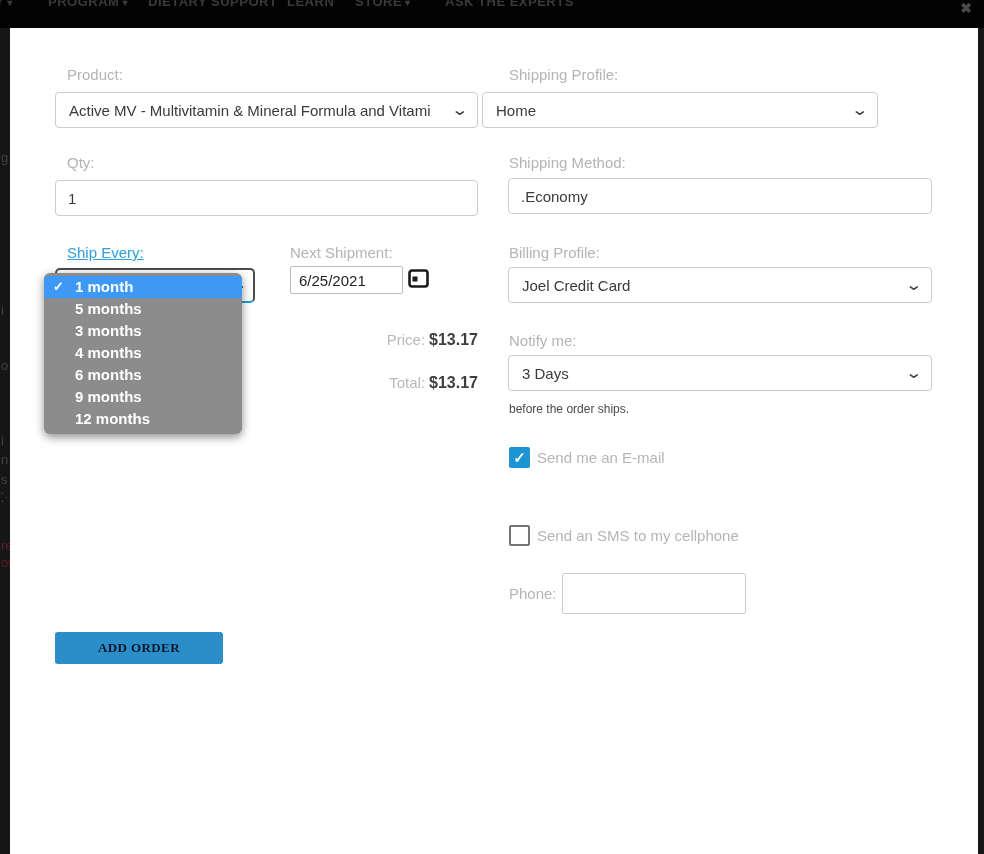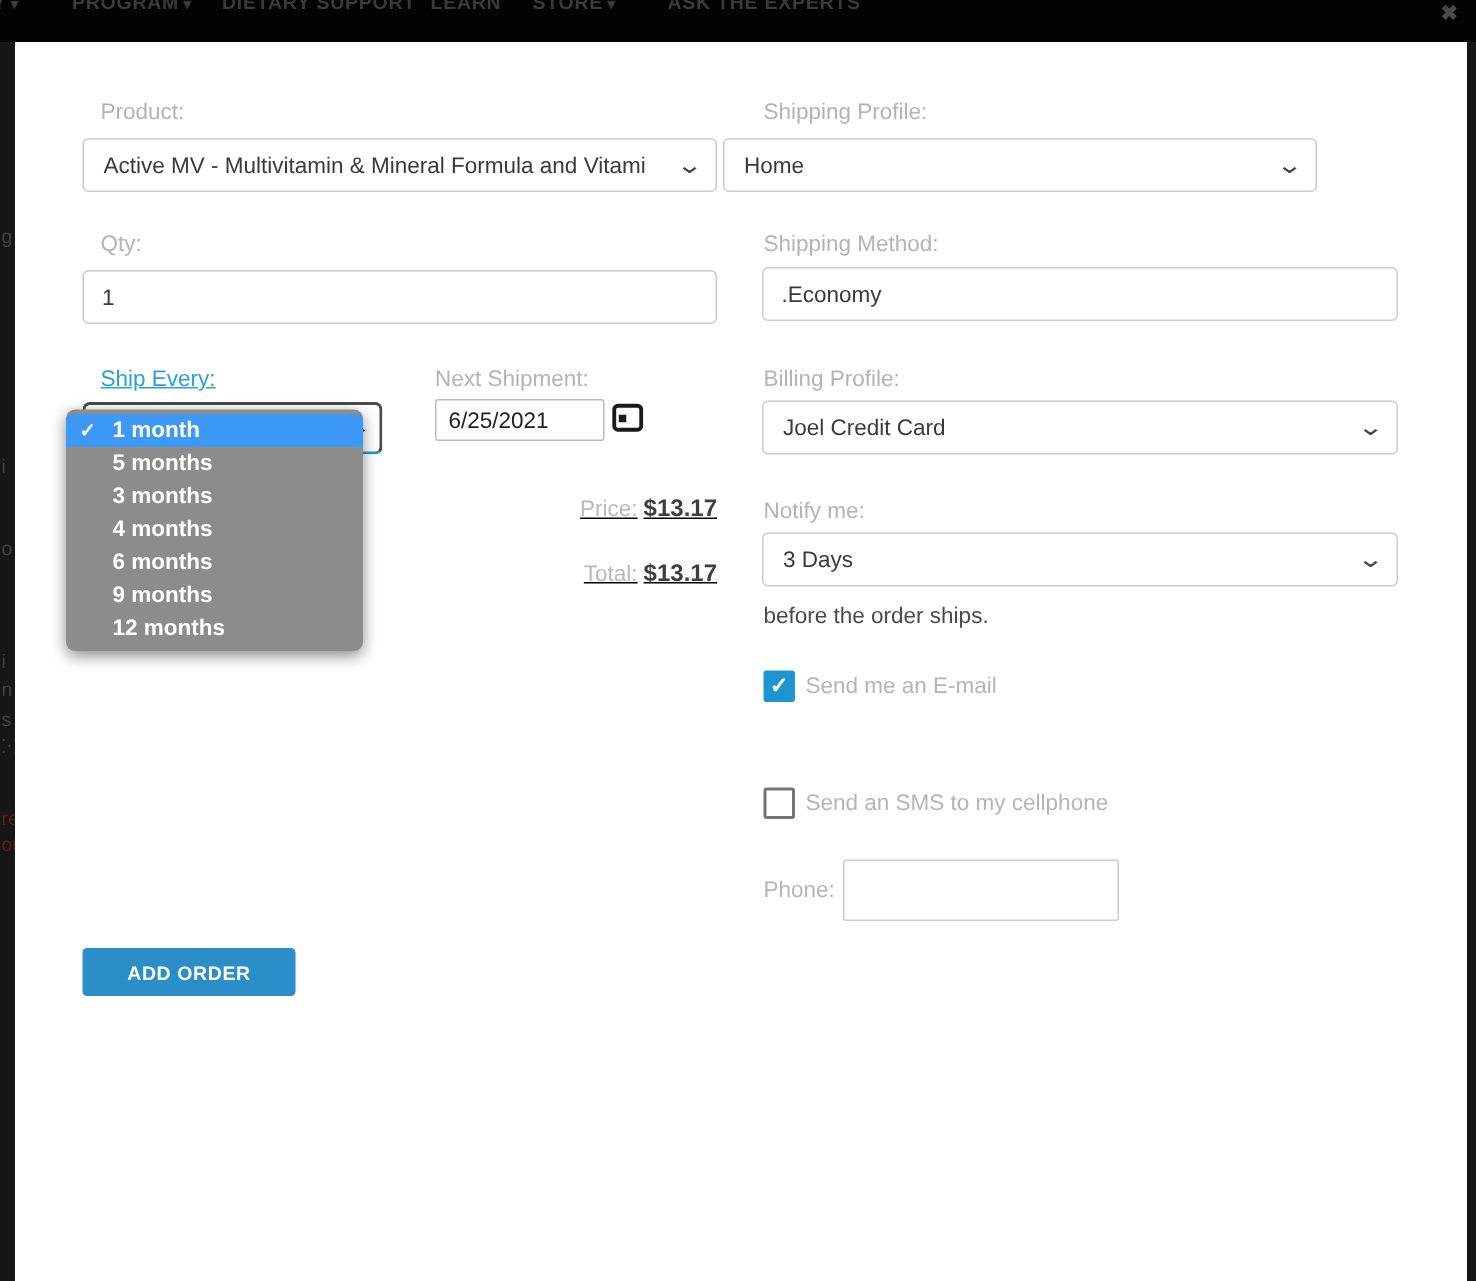--- a/index.html
+++ b/index.html
@@ -44,31 +44,31 @@
   .dd-option { position:relative; height:22px; line-height:22px; color:#ffffff; font-size:15px; font-weight:700; padding-left:31px; white-space:nowrap; }
   .dd-option.selected { background:#3d98f6; border-radius:4px 4px 0 0; }
   .dd-check { position:absolute; left:9px; top:0; font-size:13px; }
 
   
   .date-input { position:absolute; left:280px; top:238px; width:113px; height:28px; border:1px solid #bbb;
     border-radius:2px; font-size:15px; color:#222; padding:0 8px; font-family:"Liberation Sans", sans-serif; }
   .calendar-icon { position:absolute; left:398px; top:240px; width:21px; height:21px; }
 
   
-  .amount-row { position:absolute; width:423px; left:45px; text-align:right; font-size:15px;text-decoration:underline; }
+  .amount-row { position:absolute; width:423px; left:45px; text-align:right; font-size:15px; }
   .amount-row .lbl { color:#b9b9b9; }
   .amount-row .val { color:#3f3f3f; font-weight:700; font-size:16px; margin-left:4px; }
 
-  .add-order-btn { position:absolute; left:45px; top:604px; width:142px; height:32px; background:#2b8ec8;
-    border:none; border-radius:3px; color:#ffffff; font-size:13px; font-weight:700; letter-spacing:.4px;
-    font-family:Liberation Sans, sans-serif; cursor:pointer; }
+  .add-order-btn { position:absolute; left:45px; top:604px; width:168px; height:32px; background:#2b8ec8;
+    border:none; border-radius:3px; color:#0f172a; font-size:13px; font-weight:700; letter-spacing:.4px;
+    font-family:Liberation Serif, serif; cursor:pointer; }
 
   
   .rc-label { left:499px; }
-  .note-text { position:absolute; left:499px; top:374px; color:#4a4a4a; font-size:15px; }
+  .note-text { position:absolute; left:499px; top:374px; color:#4a4a4a; font-size:12px; }
 
   .checkbox { position:absolute; width:21px; height:21px; border-radius:2px; }
   .checkbox.checked { background:#1e95d3; color:#fff; text-align:center; line-height:21px; font-size:15px; font-weight:700; }
   .checkbox.unchecked { background:#fff; border:2px solid #757575; }
   .checkbox-label { position:absolute; color:#b5b5b5; font-size:15px; }
 
   .phone-label { position:absolute; left:499px; top:557px; color:#b5b5b5; font-size:15px; }
   .phone-input { position:absolute; left:552px; top:545px; width:184px; height:41px; border:1px solid #ccc;
     border-radius:2px; font-size:15px; padding:0 10px; font-family:"Liberation Sans", sans-serif; }
 </style>

